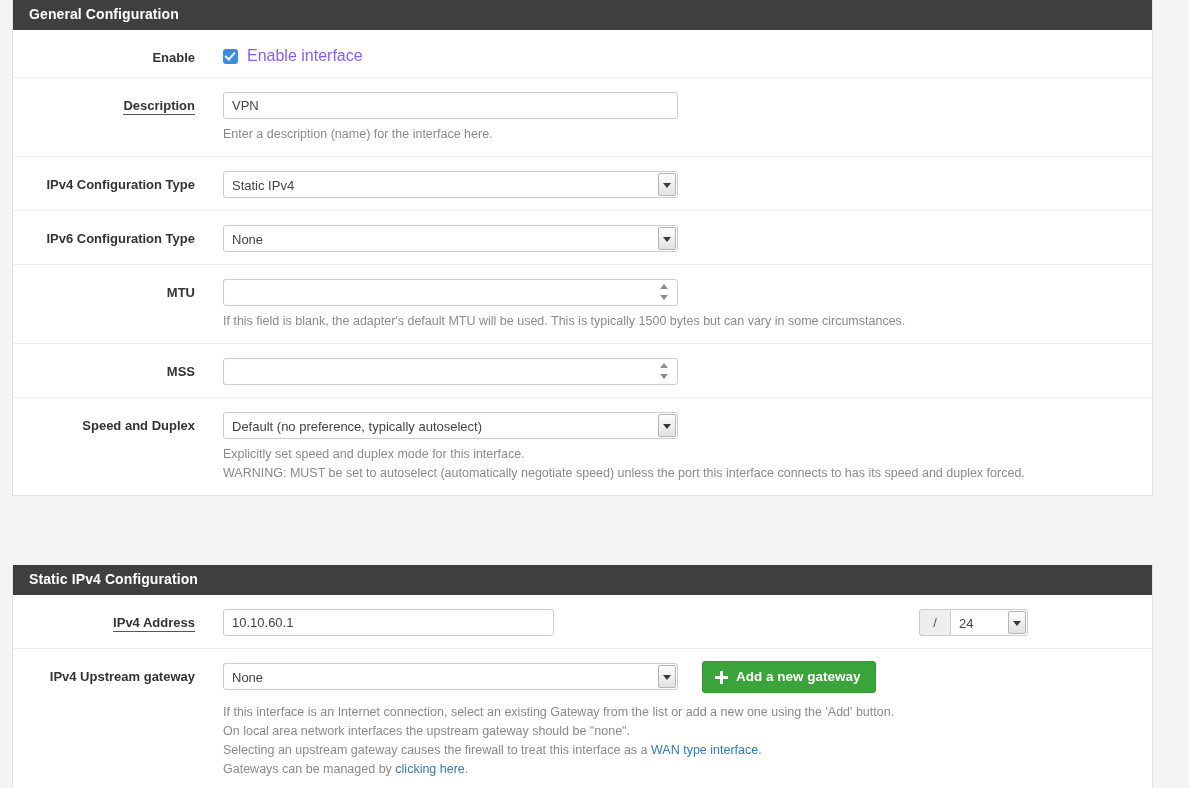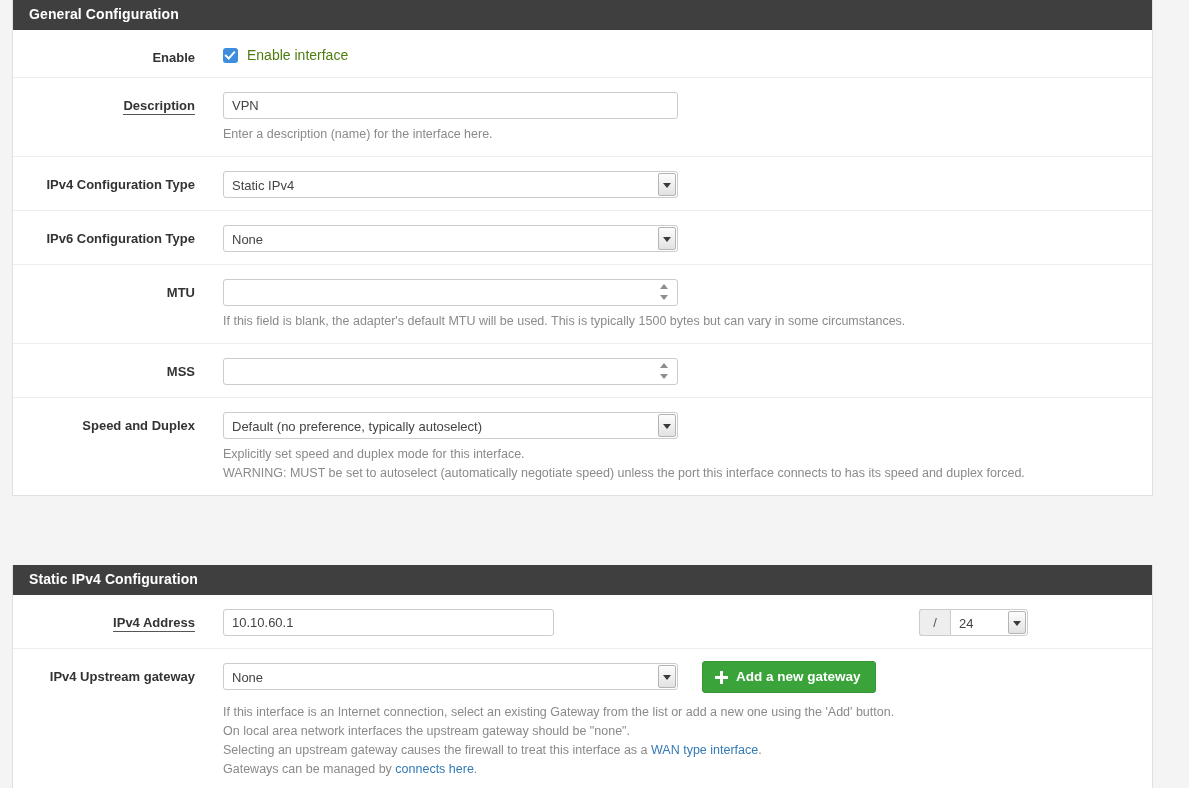--- a/index.html
+++ b/index.html
@@ -177,21 +177,21 @@
     content: "";
     position: absolute;
     left: 4px;
     top: 1px;
     width: 4px;
     height: 8px;
     border: solid #fff;
     border-width: 0 2px 2px 0;
     transform: rotate(42deg);
   }
-  .chk-text { font-size: 14px; color: #4d7c0f; }
+  .chk-text { font-size: 16px; color: #8b5cf6; }
 
   
   .ip-row { display: flex; align-items: flex-end; width: 100%; }
   .ip-left { flex: none; }
   .ip-addr { width: 331px; }
   .cidr-group {
     display: flex;
     align-items: stretch;
     margin-left: 365px;
   }
@@ -370,21 +370,21 @@
             </span>
             <button class="btn-success">
               <span class="plus-icon"></span>
               <span>Add a new gateway</span>
             </button>
           </div>
           <div class="help-block gw-help">
             <div>If this interface is an Internet connection, select an existing Gateway from the list or add a new one using the 'Add' button.</div>
             <div>On local area network interfaces the upstream gateway should be "none".</div>
             <div><span>Selecting an upstream gateway causes the firewall to treat this interface as a </span><a href="#">WAN type interface</a><span>.</span></div>
-            <div><span>Gateways can be managed by </span><a href="#">connects here</a><span>.</span></div>
+            <div><span>Gateways can be managed by </span><a href="#">clicking here</a><span>.</span></div>
           </div>
         </div>
       </div>
 
     </div>
   </div>
 
 </div>
 
 </body></html>

